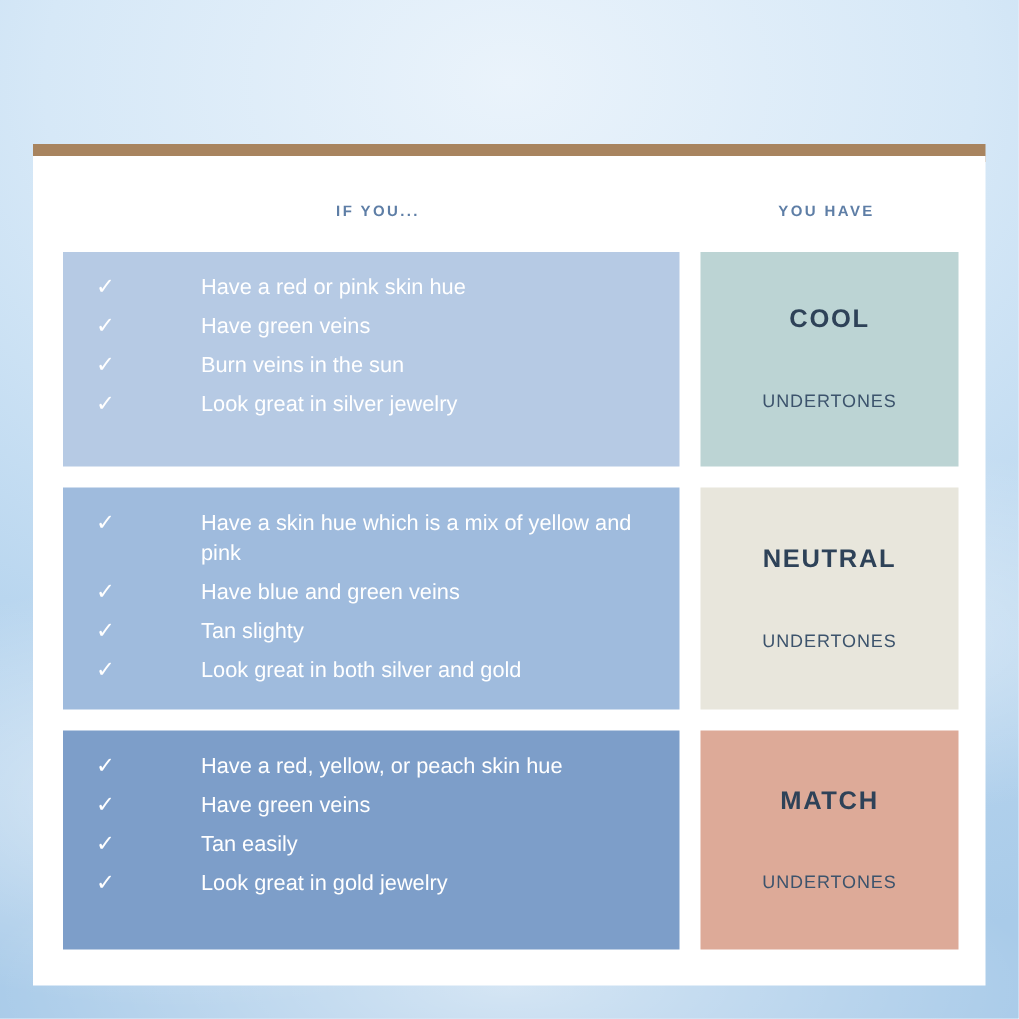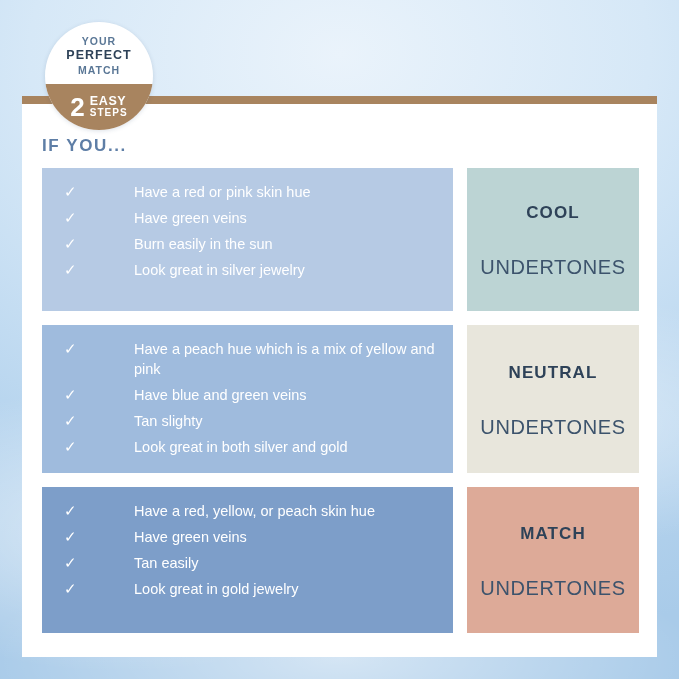--- a/index.html
+++ b/index.html
@@ -130,24 +130,25 @@
     letter-spacing: 0.6px;
   }
   .badge-words .w2 {
     font-size: 10px;
     font-weight: bold;
     letter-spacing: 1px;
   }
   
   .col-head {
     position: absolute;
-    font-size: 17px;
+    font-size: 10px;
     font-weight: bold;
     letter-spacing: 1.6px;
     color: #5e7ea6;
+    text-align: center;
   }
   .col-head.ifyou { left: 42px; top: 136px; width: 420px; }
   .col-head.youhave { left: 462px; top: 136px; width: 178px; }
 
   
   .row { position: absolute; }
   .row .left {
     position: absolute;
     left: 0; top: 0;
     width: 411px;
@@ -185,21 +186,21 @@
   .item-text { flex: 1 1 auto; margin-left: 44px; }
 
   .right .name {
     font-size: 17px;
     font-weight: bold;
     letter-spacing: 1.1px;
     color: #2e4258;
     line-height: 24px;
   }
   .right .sub {
-    font-size: 20px;
+    font-size: 12px;
     letter-spacing: 0.6px;
     color: #3c536c;
     line-height: 22px;
   }
 
   
   #row-cool { left: 42px; top: 168px; width: 597px; height: 143px; }
   #row-cool .left { height: 143px; background: #b6cae4; }
   #row-cool .right { height: 143px; background: #bcd4d4; }
 
@@ -216,67 +217,54 @@
 
 <div id="root">
   <div class="cloud-wash"></div>
 
   <div class="topbar"></div>
   <div class="panel"></div>
 
   <div class="header">
   </div>
 
-  <div class="badge">
-    <div class="badge-top">
-      <div class="l1">YOUR</div>
-      <div class="l2">PERFECT</div>
-      <div class="l3">MATCH</div>
-    </div>
-    <div class="badge-bottom">
-      <div class="badge-num">2</div>
-      <div class="badge-words">
-        <div class="w1">EASY</div>
-        <div class="w2">STEPS</div>
-      </div>
-    </div>
-  </div>
 
   <div class="col-head ifyou">IF YOU...</div>
+  <div class="col-head youhave">YOU HAVE</div>
 
   <div class="row" id="row-cool">
     <div class="left">
       <div class="item">
         <span class="check">✓</span>
         <span class="item-text">Have a red or pink skin hue</span>
       </div>
       <div class="item">
         <span class="check">✓</span>
         <span class="item-text">Have green veins</span>
       </div>
       <div class="item">
         <span class="check">✓</span>
-        <span class="item-text">Burn easily in the sun</span>
+        <span class="item-text">Burn veins in the sun</span>
       </div>
       <div class="item">
         <span class="check">✓</span>
         <span class="item-text">Look great in silver jewelry</span>
       </div>
     </div>
     <div class="right">
       <div class="name">COOL</div>
       <div class="sub">UNDERTONES</div>
     </div>
   </div>
 
   <div class="row" id="row-neutral">
     <div class="left">
       <div class="item">
         <span class="check">✓</span>
-        <span class="item-text">Have a peach hue which is a mix of yellow and pink</span>
+        <span class="item-text">Have a skin hue which is a mix of yellow and pink</span>
       </div>
       <div class="item">
         <span class="check">✓</span>
         <span class="item-text">Have blue and green veins</span>
       </div>
       <div class="item">
         <span class="check">✓</span>
         <span class="item-text">Tan slighty</span>
       </div>
       <div class="item">

